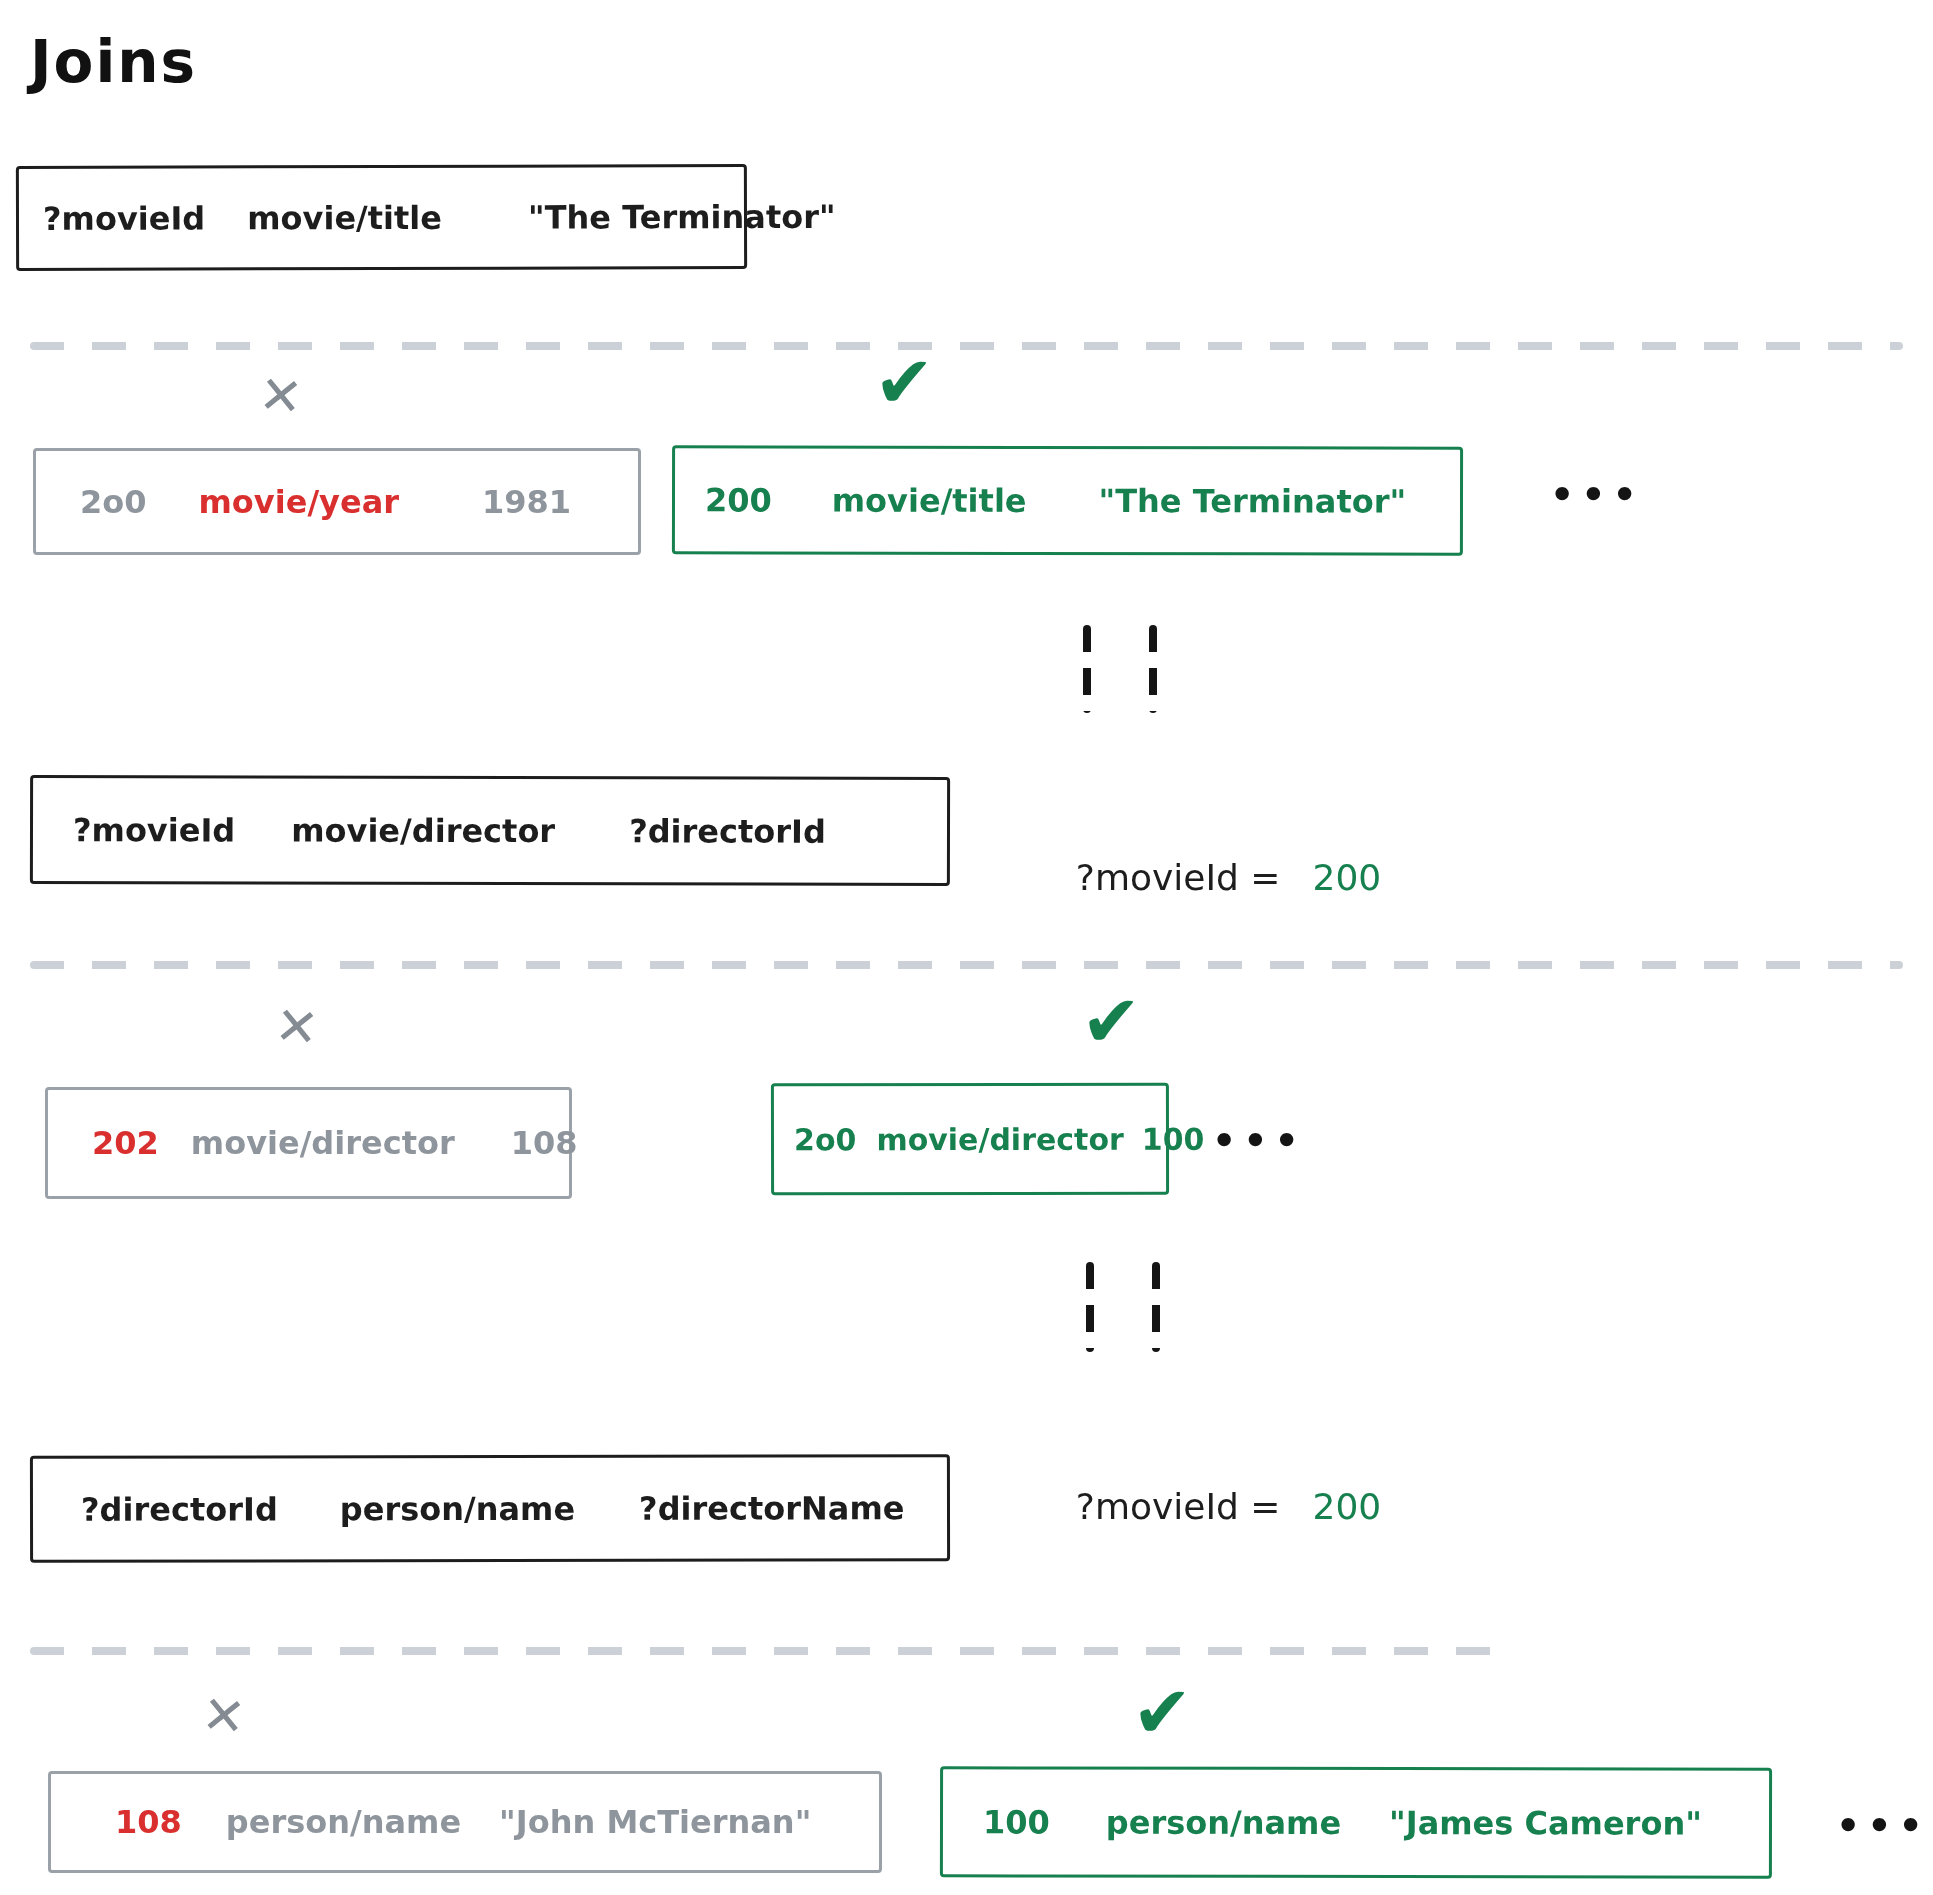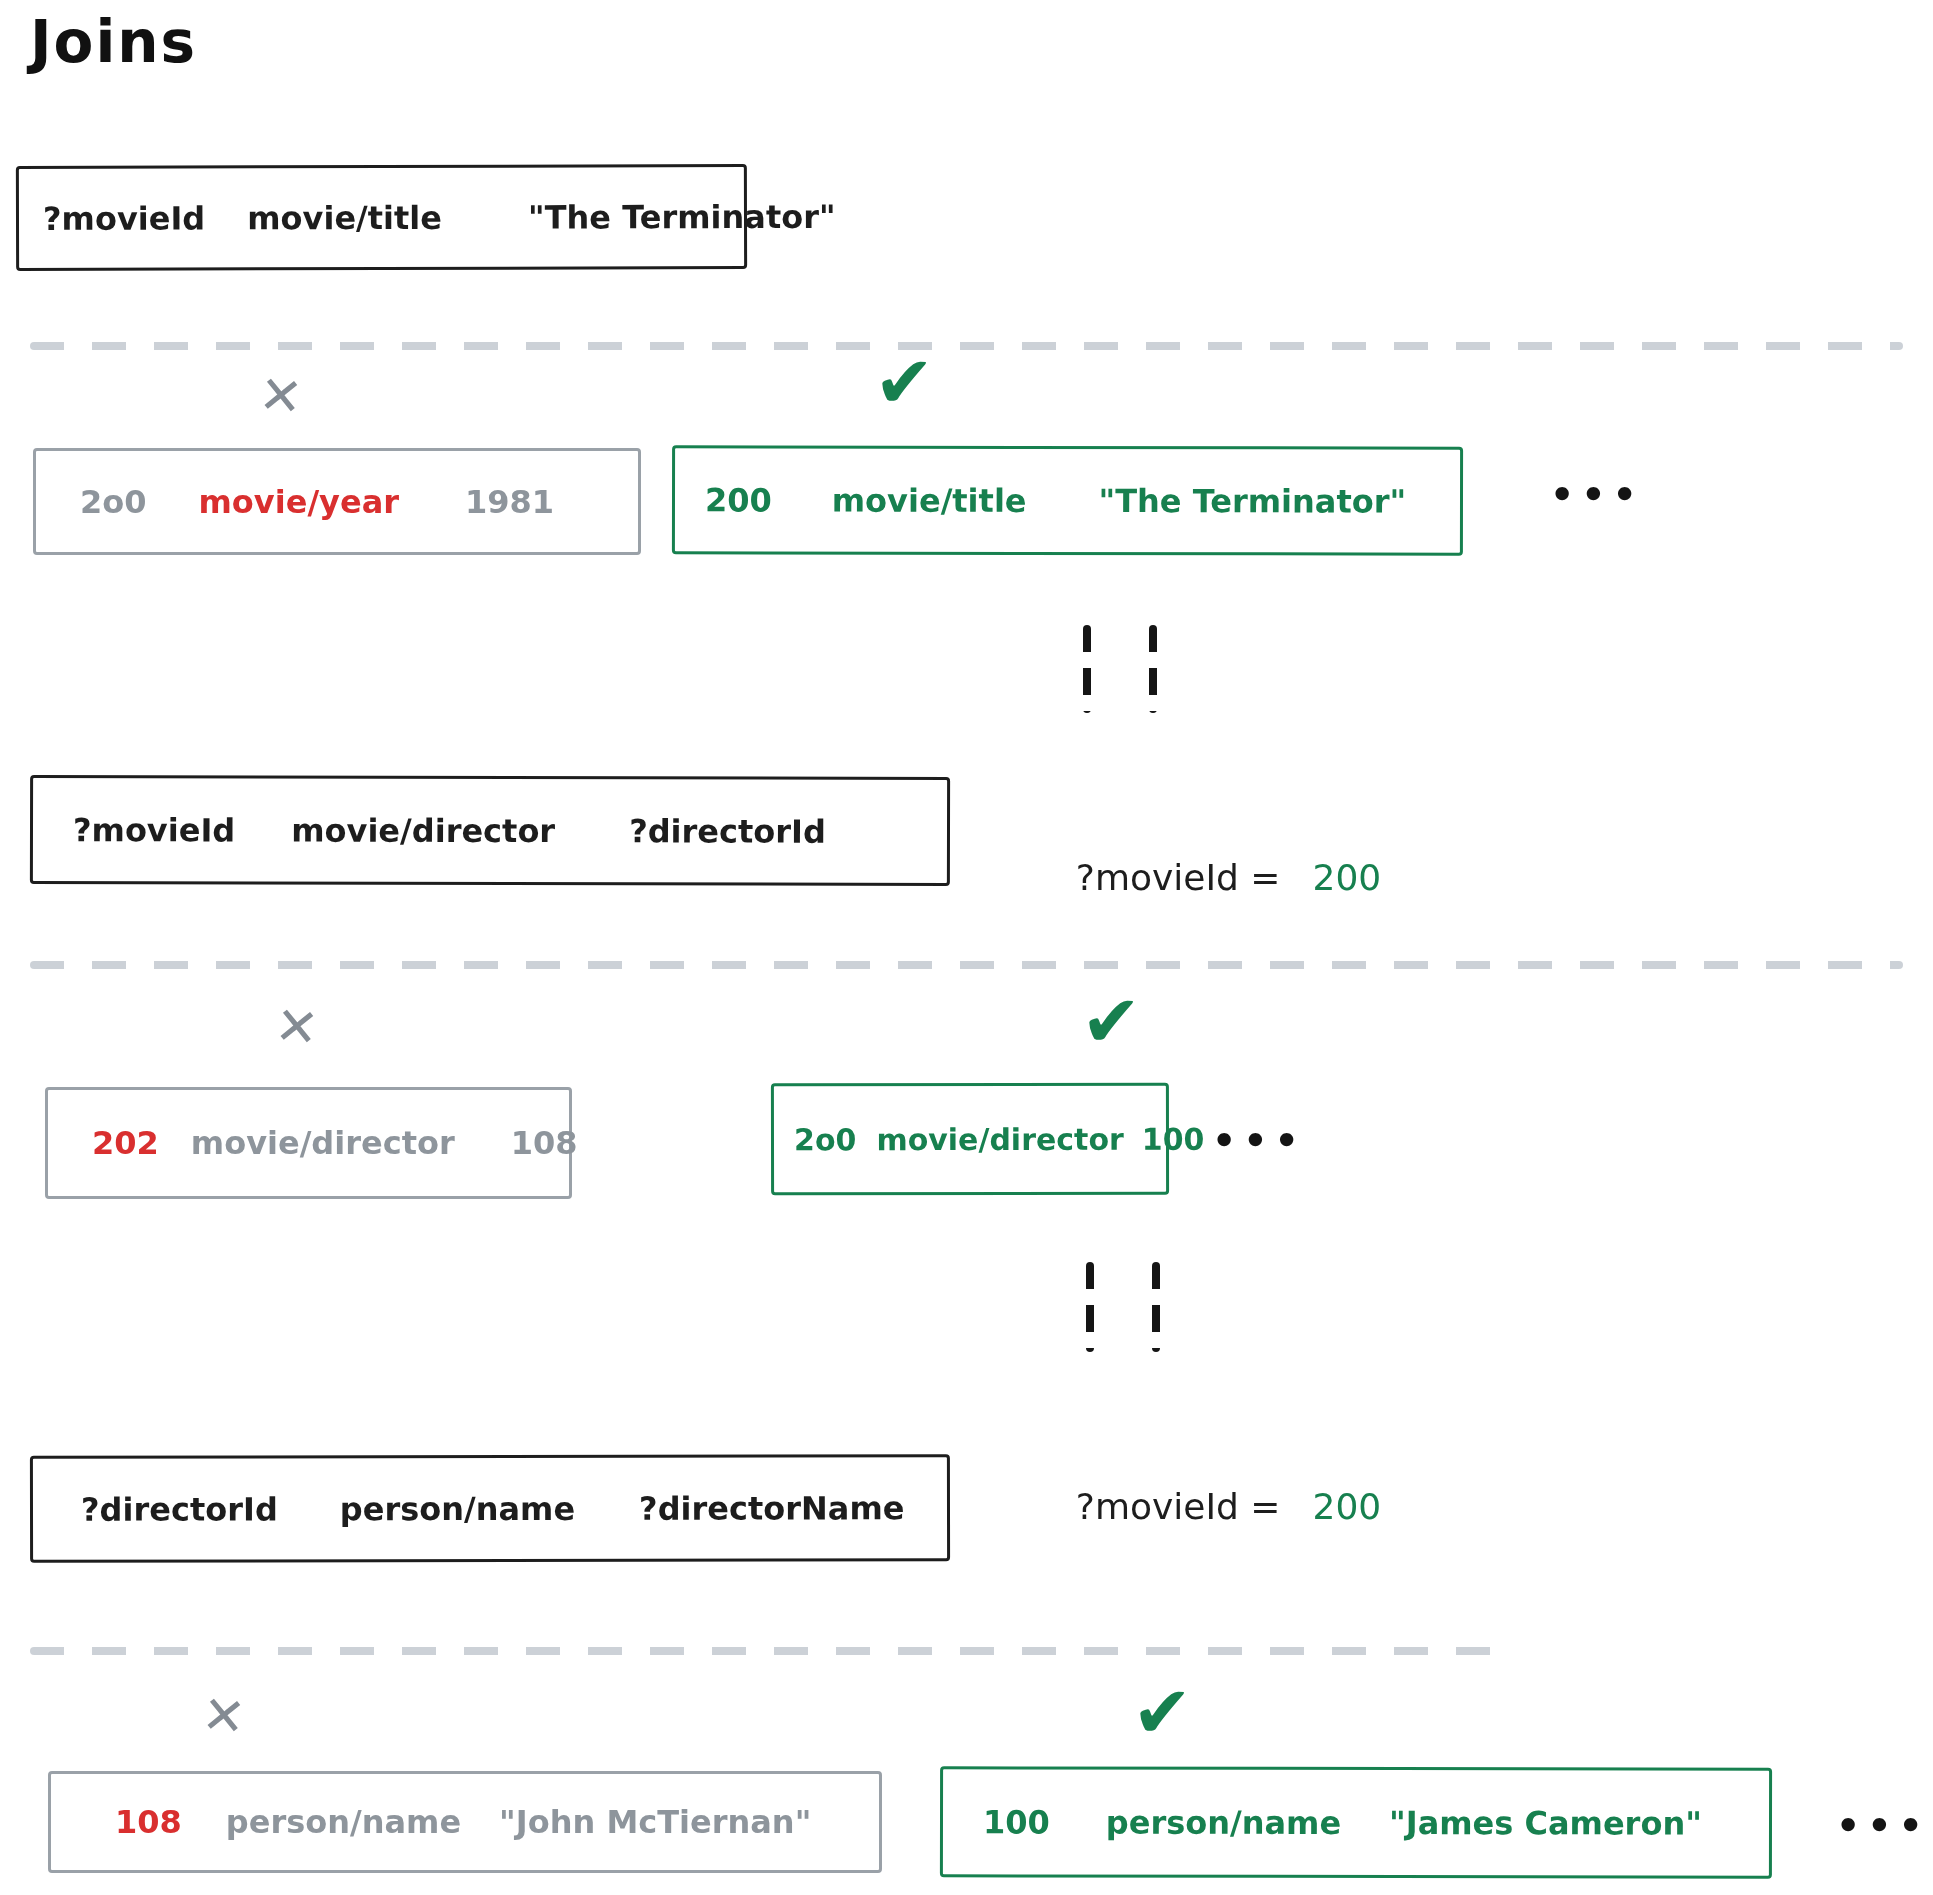--- a/index.html
+++ b/index.html
@@ -7,21 +7,21 @@
     --green:#17804f;
     --red:#d92f2f;
     --gray:#8e959c;
     --gray-border:#9aa1a8;
     --divider:#ccd1d7;
   }
   *{margin:0;padding:0;box-sizing:border-box;}
   body{background:#ffffff;font-family:"DejaVu Sans",sans-serif;}
   .canvas{position:relative;width:1933px;height:1895px;background:#ffffff;overflow:hidden;}
 
-  .title{position:absolute;left:30px;top:8px;font-size:58px;font-weight:700;
+  .title{position:absolute;left:30px;top:28px;font-size:58px;font-weight:700;
          letter-spacing:2px;color:#111;}
 
   .box{position:absolute;display:flex;align-items:center;border-radius:4px;
        font-size:32px;font-weight:600;white-space:pre;background:#fff;}
   .b-black{border:3px solid var(--ink);color:var(--ink);}
   .b-gray{border:3px solid var(--gray-border);color:var(--gray);}
   .b-green{border:3px solid var(--green);color:var(--green);}
   .t-red{color:var(--red);}
   .cell{display:inline-block;}
 
@@ -41,21 +41,21 @@
   .binding{position:absolute;font-size:36px;font-weight:400;color:var(--ink);white-space:pre;}
   .binding .b-value{color:var(--green);margin-left:32px;}
 
   
   .pos-p1{left:16px;top:165px;width:731px;height:105px;padding-left:24px;transform:rotate(-0.15deg);}
   .pos-p1 .c1{margin-right:42px;} .pos-p1 .c2{margin-right:86px;}
 
   .pos-d1{left:30px;top:342px;width:1873px;}
   .pos-x1{left:259px;top:370px;}
   .pos-g1{left:33px;top:448px;width:608px;height:107px;padding-left:44px;}
-  .pos-g1 .c1{margin-right:52px;} .pos-g1 .c2{margin-right:66px;}
+  .pos-g1 .c1{margin-right:52px;} .pos-g1 .c2{margin-right:83px;}
   .pos-c1{left:874px;top:346px;}
   .pos-gr1{left:672px;top:446px;width:791px;height:109px;padding-left:30px;transform:rotate(0.1deg);}
   .pos-gr1 .c1{margin-right:60px;} .pos-gr1 .c2{margin-right:72px;}
   .pos-e1{left:1550px;top:476px;}
   .pos-v1{left:1083px;top:625px;height:88px;}
   .pos-v1 i{height:88px;}
 
   .pos-p2{left:30px;top:776px;width:920px;height:109px;padding-left:40px;transform:rotate(0.12deg);}
   .pos-p2 .c1{margin-right:56px;} .pos-p2 .c2{margin-right:74px;}
   .pos-b1{left:1030px;top:816px;}

